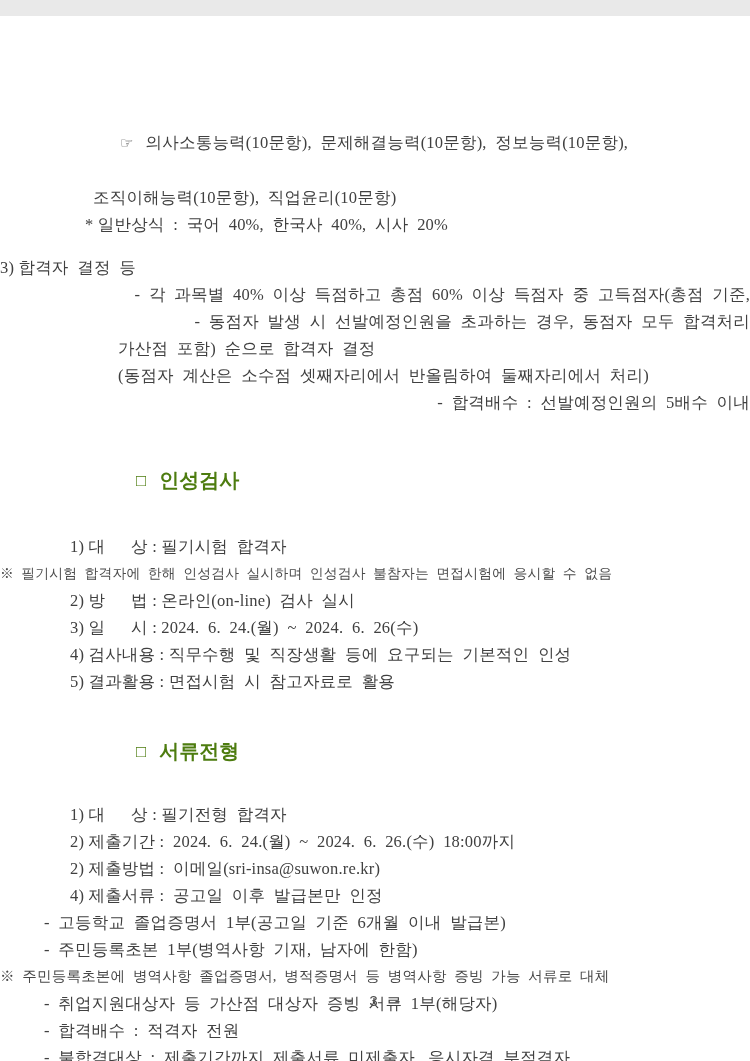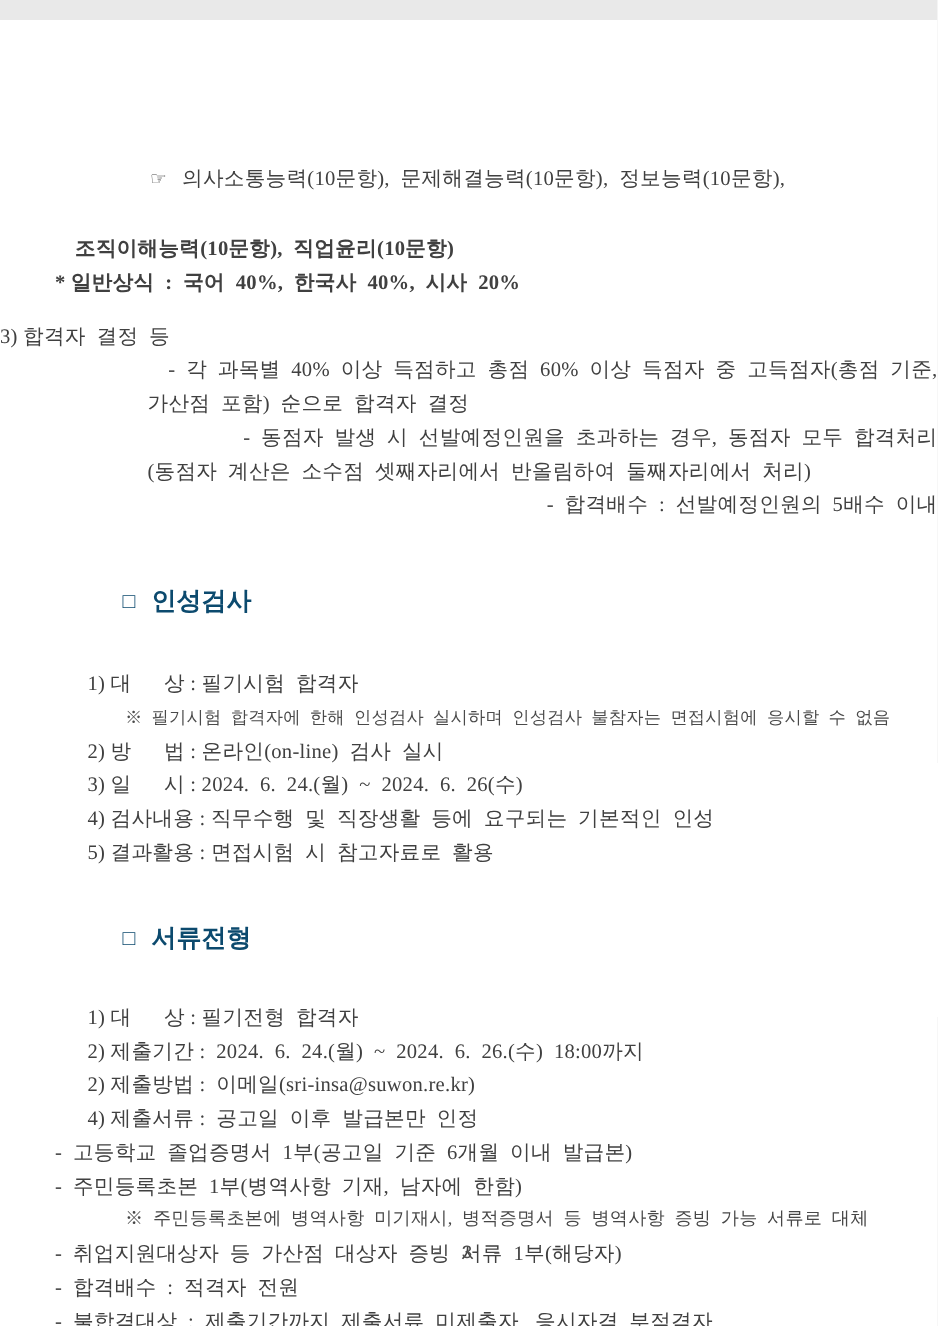--- a/index.html
+++ b/index.html
@@ -16,36 +16,36 @@
   }
   .content { padding-top: 86px; }
   .l {
     white-space: pre;
     font-size: 16.5px;
     line-height: 27px;
     letter-spacing: 0.2px;
   }
   
   .ind-pointer   { padding-left: 94px; }
-  .ind-pointer2  { padding-left: 60px; font-weight: bold; }
-  .ind-star      { padding-left: 44px; font-weight: bold; }
+  .ind-pointer2  { padding-left: 93px; }
+  .ind-star      { padding-left: 85px; }
   .ind-num3      { }
   .ind-dash      { padding-left: 100px; text-align: right; }
   .ind-dashcont  { padding-left: 118px; }
   .ind-item      { padding-left: 70px; }
-  .ind-note      { padding-left: 100px; }
+  .ind-note      { }
   .ind-sub       { padding-left: 44px; }
   .note { font-size: 13.8px; color: #4a4a4a; }
   .note2 { font-size: 14.5px; color: #474747; }
 
   .section-heading {
-    padding-left: 68px;
+    padding-left: 106px;
     font-size: 20px;
     font-weight: bold;
-    color: #0c4a6e;
+    color: #4d7c0f;
     line-height: 32px;
     white-space: pre;
   }
   .section-heading .square {
     display: inline-block;
     font-size: 17px;
     font-weight: normal;
     margin-right: 13px;
     position: relative;
     top: -1px;
@@ -80,22 +80,22 @@
   <div class="content">
 
     <div class="l ind-pointer">
       <span class="pointer-icon">☞</span><span>의사소통능력(10문항),  문제해결능력(10문항),  정보능력(10문항),</span>
     </div>
     <div class="l ind-pointer2">조직이해능력(10문항),  직업윤리(10문항)</div>
     <div class="l ind-star">* 일반상식  :  국어  40%,  한국사  40%,  시사  20%</div>
 
     <div class="l ind-num3 mt-sec3">3) 합격자  결정  등</div>
     <div class="l ind-dash">-  각  과목별  40%  이상  득점하고  총점  60%  이상  득점자  중  고득점자(총점  기준,</div>
+    <div class="l ind-dash">-  동점자  발생  시  선발예정인원을  초과하는  경우,  동점자  모두  합격처리</div>
     <div class="l ind-dashcont">가산점  포함)  순으로  합격자  결정</div>
-    <div class="l ind-dash">-  동점자  발생  시  선발예정인원을  초과하는  경우,  동점자  모두  합격처리</div>
     <div class="l ind-dashcont">(동점자  계산은  소수점  셋째자리에서  반올림하여  둘째자리에서  처리)</div>
     <div class="l ind-dash">-  합격배수  :  선발예정인원의  5배수  이내</div>
 
     <div class="section-heading mt-head1">
       <span class="square">□</span><span>인성검사</span>
     </div>
     <div class="mt-items">
       <div class="l ind-item">1) 대      상 : 필기시험  합격자</div>
       <div class="l ind-note note">※  필기시험  합격자에  한해  인성검사  실시하며  인성검사  불참자는  면접시험에  응시할  수  없음</div>
       <div class="l ind-item">2) 방      법 : 온라인(on-line)  검사  실시</div>
@@ -107,21 +107,21 @@
     <div class="section-heading mt-head2">
       <span class="square">□</span><span>서류전형</span>
     </div>
     <div>
       <div class="l ind-item">1) 대      상 : 필기전형  합격자</div>
       <div class="l ind-item">2) 제출기간 :  2024.  6.  24.(월)  ~  2024.  6.  26.(수)  18:00까지</div>
       <div class="l ind-item">2) 제출방법 :  이메일(sri-insa@suwon.re.kr)</div>
       <div class="l ind-item">4) 제출서류 :  공고일  이후  발급본만  인정</div>
       <div class="l ind-sub">-  고등학교  졸업증명서  1부(공고일  기준  6개월  이내  발급본)</div>
       <div class="l ind-sub">-  주민등록초본  1부(병역사항  기재,  남자에  한함)</div>
-      <div class="l ind-note note2">※  주민등록초본에  병역사항  미기재시,  병적증명서  등  병역사항  증빙  가능  서류로  대체</div>
+      <div class="l ind-note note2">※  주민등록초본에  병역사항  졸업증명서,  병적증명서  등  병역사항  증빙  가능  서류로  대체</div>
       <div class="l ind-sub">-  취업지원대상자  등  가산점  대상자  증빙  서류  1부(해당자)</div>
       <div class="l ind-sub">-  합격배수  :  적격자  전원</div>
       <div class="l ind-sub">-  불합격대상  :  제출기간까지  제출서류  미제출자,  응시자격  부적격자</div>
 
     </div>
   </div>
 
   <div class="footer">- 3 -</div>
 </div>
 

